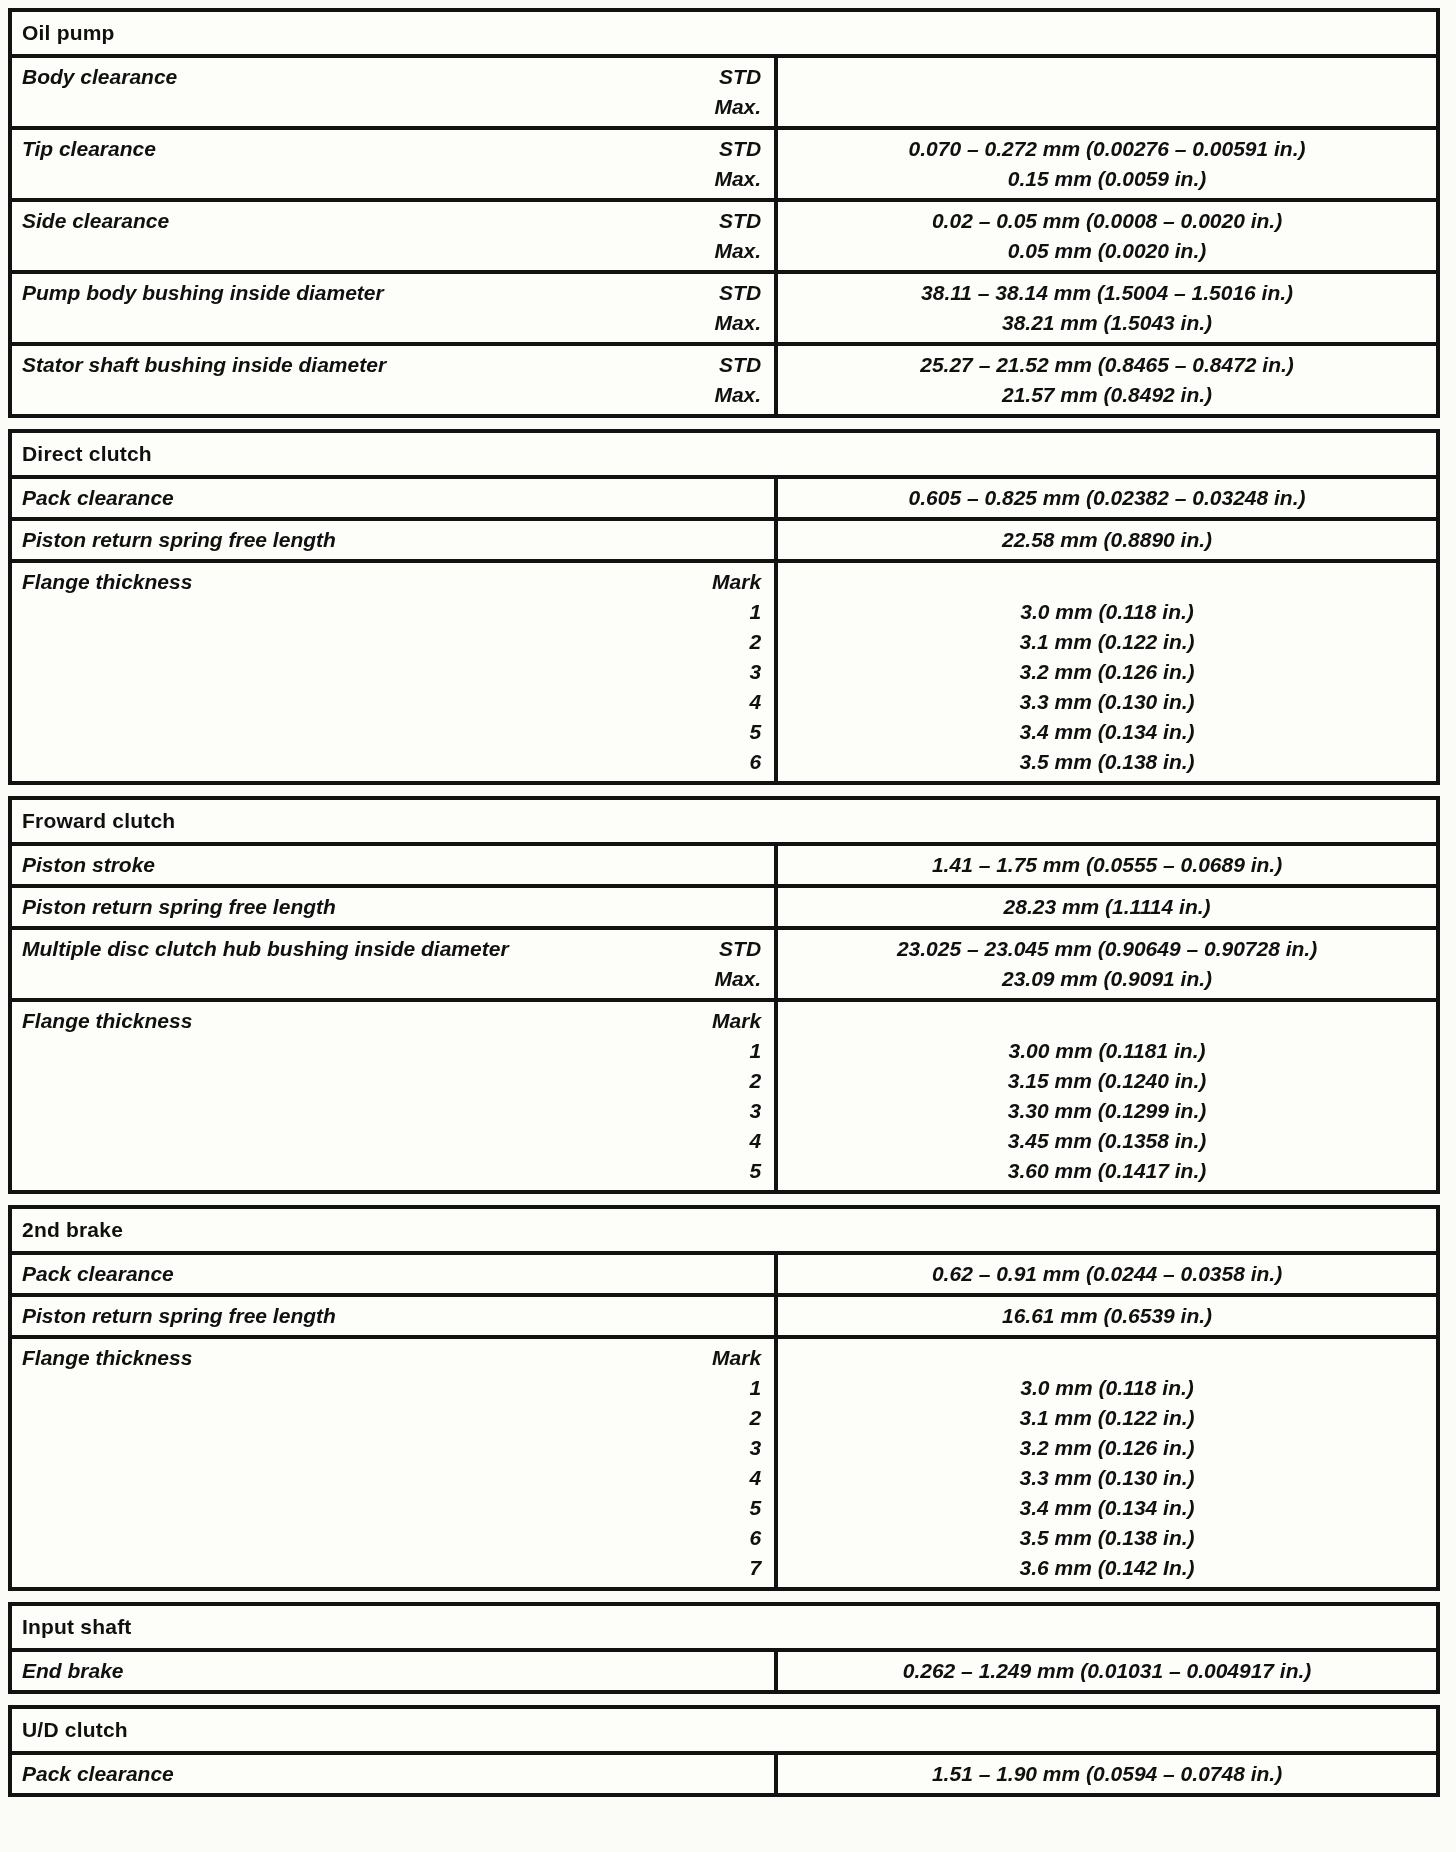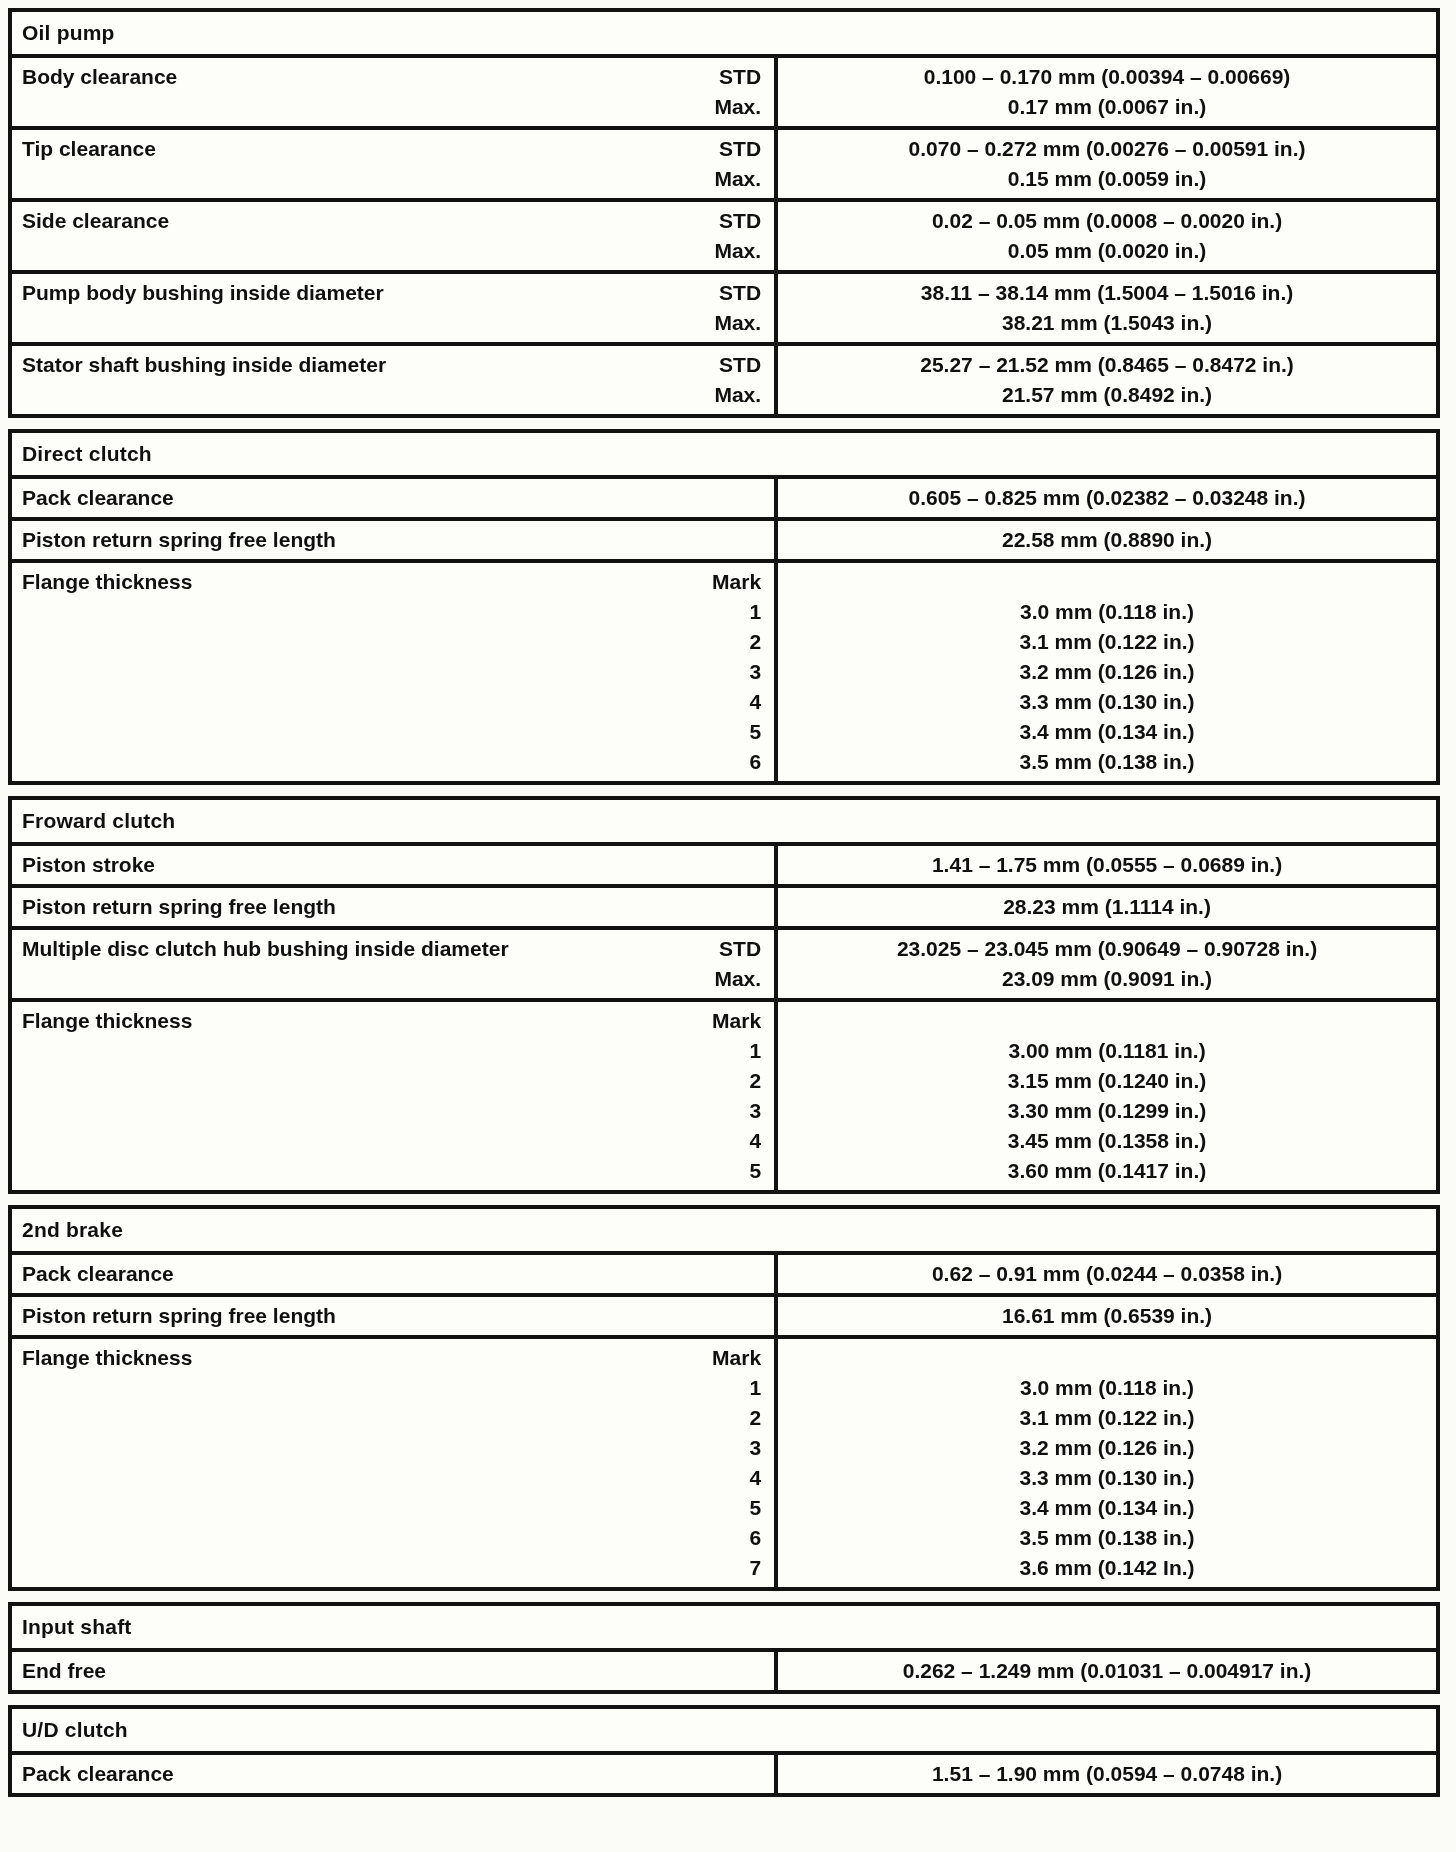--- a/index.html
+++ b/index.html
@@ -34,20 +34,21 @@
     align-items: center;
     padding: 4px 10px;
     font-size: 21px;
     font-weight: bold;
     letter-spacing: 0.2px;
   }
 
   .spec-row {
     display: flex;
     border-top: 4px solid #121212;
+    font-style: italic;
   }
 
   .row-left {
     width: 53.8%;
     flex: 0 0 53.8%;
     display: flex;
     align-items: flex-start;
     border-right: 4px solid #121212;
     padding: 4px 0 4px 10px;
   }
@@ -96,24 +97,20 @@
     <div class="section-title">Oil pump</div>
     <div class="section-body">
   <div class="spec-row">
     <div class="row-left">
       <div class="item-label">Body clearance</div>
       <div class="sublabels">
               <div class="sublabel">STD</div>
               <div class="sublabel">Max.</div>
             </div>
     </div>
-    <div class="row-right">
-            <div class="value">0.100 – 0.170 mm (0.00394 – 0.00669)</div>
-            <div class="value">0.17 mm (0.0067 in.)</div>
-          </div>
   </div>
 
   <div class="spec-row">
     <div class="row-left">
       <div class="item-label">Tip clearance</div>
       <div class="sublabels">
               <div class="sublabel">STD</div>
               <div class="sublabel">Max.</div>
             </div>
     </div>
@@ -338,21 +335,21 @@
           </div>
   </div>
 </div>
   </section>
 
   <section class="section">
     <div class="section-title">Input shaft</div>
     <div class="section-body">
   <div class="spec-row">
     <div class="row-left">
-      <div class="item-label">End free</div>
+      <div class="item-label">End brake</div>
       <div class="sublabels">
               <div class="sublabel"></div>
             </div>
     </div>
     <div class="row-right">
             <div class="value">0.262 – 1.249 mm (0.01031 – 0.004917 in.)</div>
           </div>
   </div>
 </div>
   </section>

